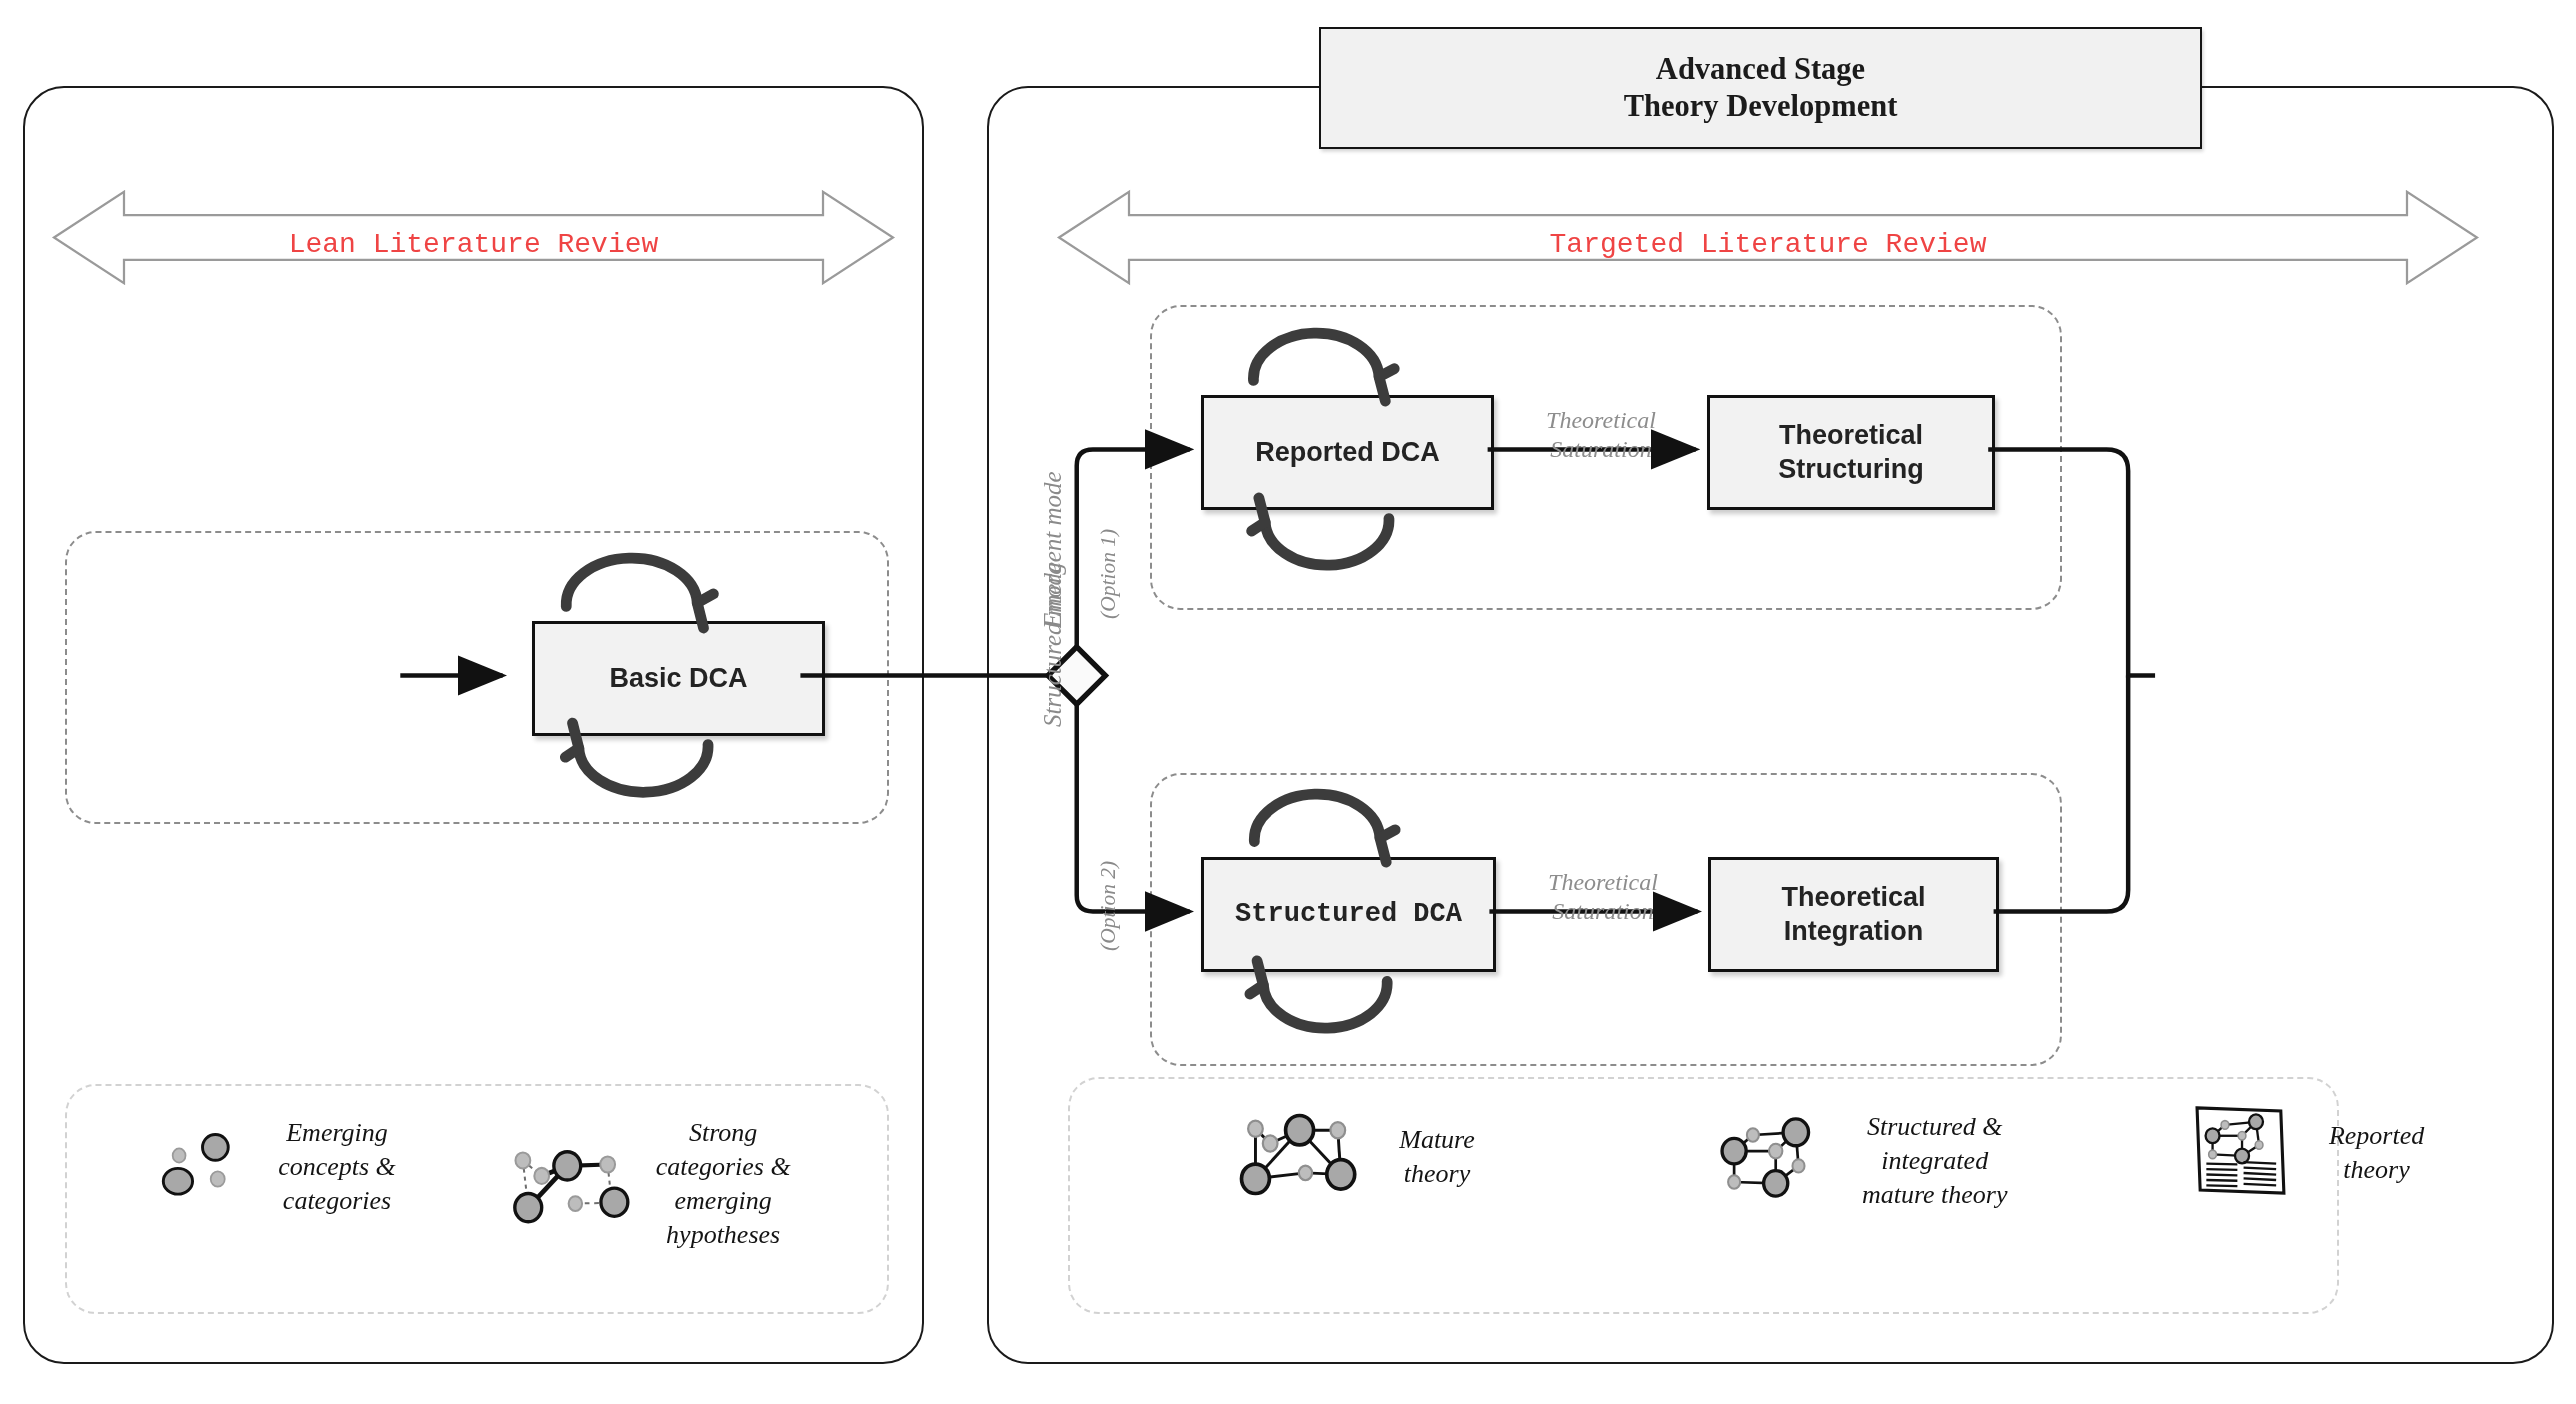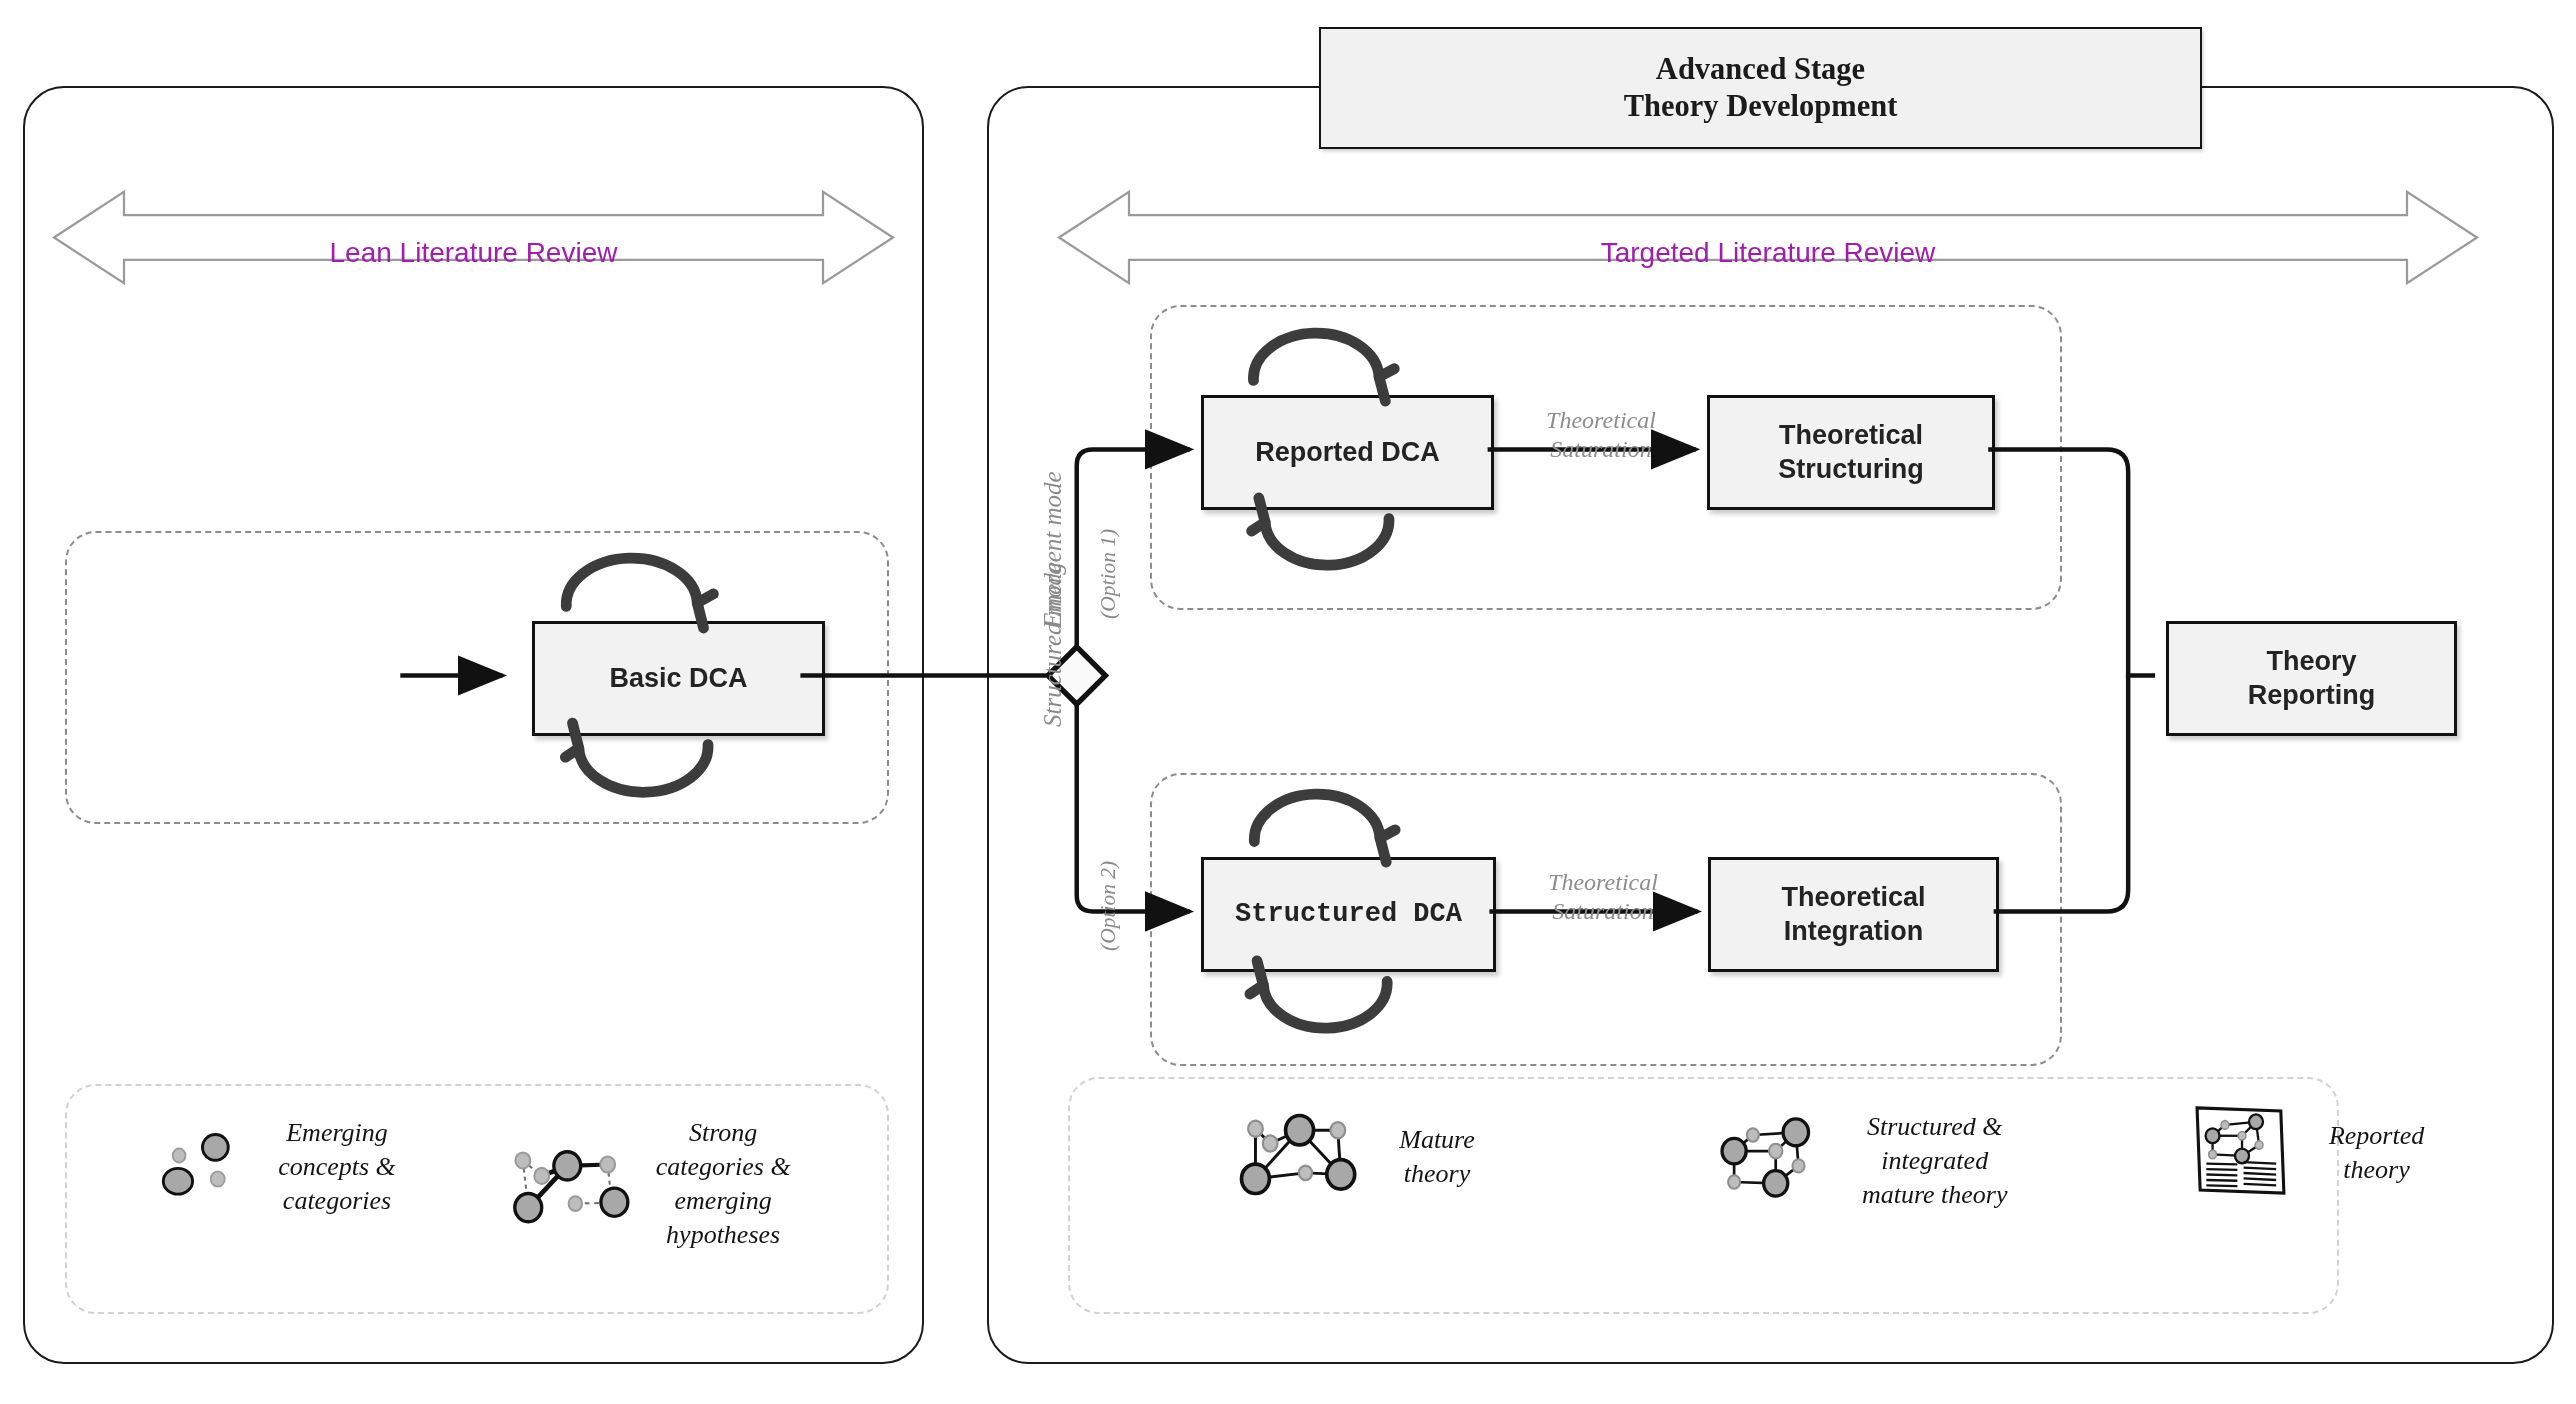--- a/index.html
+++ b/index.html
@@ -13,23 +13,23 @@
   .plaque{position:absolute;background:#f1f1f1;border:2.7px solid #141414;
           display:flex;flex-direction:column;align-items:center;justify-content:center;
           font-family:"Liberation Serif", serif;font-weight:bold;color:#1b1b1b;
           line-height:1.22;text-align:center;box-shadow:1.8px 2.7px 3.6px rgba(0,0,0,.18);}
   .plaque .l1{font-size:30.5px;}
   .plaque .l2{font-size:30.5px;}
 
   
   .litrev{position:absolute;}
   .litrev svg{display:block;overflow:visible;}
-  .litrev .ltxt{position:absolute;left:0;top:15px;width:100%;height:100%;
+  .litrev .ltxt{position:absolute;left:0;top:7px;width:100%;height:100%;
         display:flex;align-items:center;justify-content:center;
-        font-family:Liberation Sans, sans-serif;font-size:28px;color:#a21caf;}
+        font-family:Liberation Mono, monospace;font-size:28px;color:#ef4444;}
 
   
   .dashbox{position:absolute;border:2.7px dashed #8c8c8c;border-radius:30.5px;background:transparent;}
   .legendbox{position:absolute;border:2.7px dashed #d2d2d2;border-radius:30.5px;background:transparent;}
 
   
   .pbox{position:absolute;background:#f2f2f2;border:3.6px solid #111;
         display:flex;align-items:center;justify-content:center;text-align:center;
         font-family:"Liberation Sans", sans-serif;font-weight:bold;color:#232323;
         font-size:27px;line-height:1.25;box-shadow:2.7px 3.6px 4.5px rgba(0,0,0,.20);}
@@ -101,24 +101,20 @@
 
   <div class="pbox" style="left:1201px;top:857px;width:289px;height:109px;font-family:Liberation Mono, monospace;">
     <span style="white-space:pre-line">Structured DCA</span>
   </div>
 
   <div class="pbox" style="left:1708px;top:857px;width:285px;height:109px;">
     <span style="white-space:pre-line">Theoretical
 Integration</span>
   </div>
 
-  <div class="pbox" style="left:2166px;top:621px;width:285px;height:109px;">
-    <span style="white-space:pre-line">Theory
-Reporting</span>
-  </div>
 
   <svg id="wires" viewBox="0 0 2871 1565">
     <defs>
       <marker id="ah" markerWidth="11" markerHeight="9" refX="10" refY="4.5" orient="auto">
         <polygon points="0,0 11,4.5 0,9" fill="#111"></polygon>
       </marker>
       <marker id="ahc" markerWidth="7" markerHeight="7" refX="3" refY="3.5" orient="auto">
         <polygon points="0,0 7,3.5 0,7" fill="#3c3c3c"></polygon>
       </marker>
     </defs>

